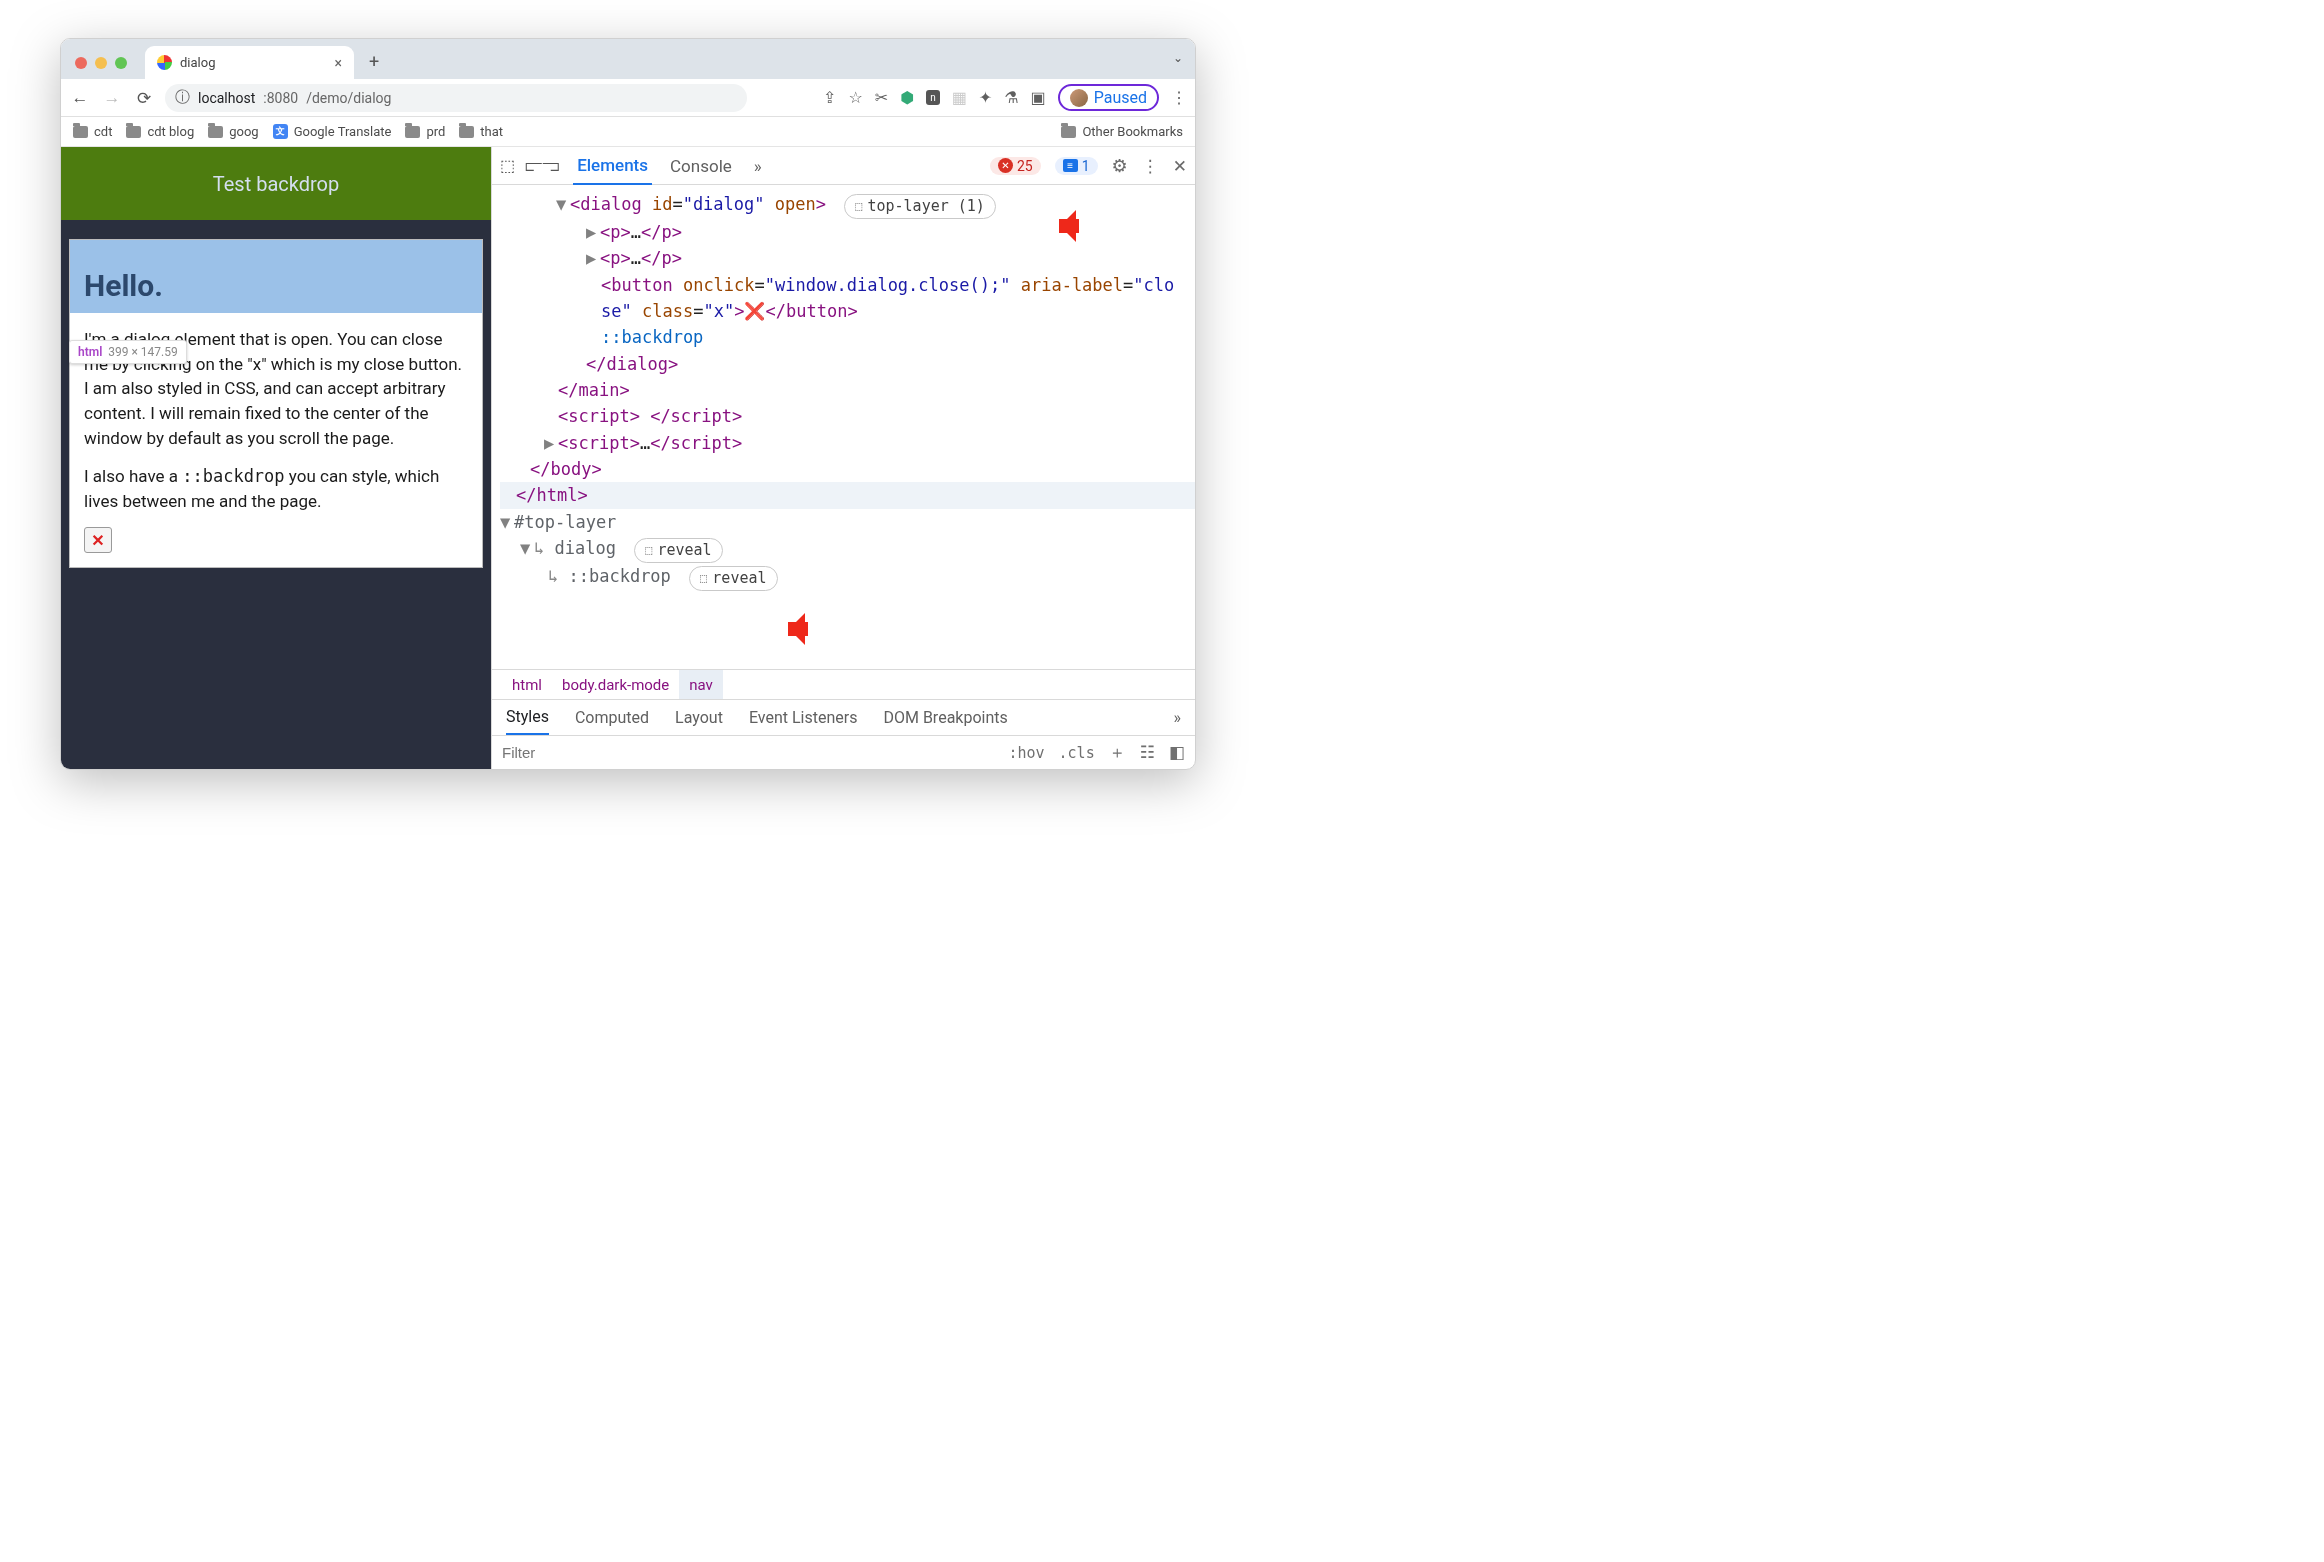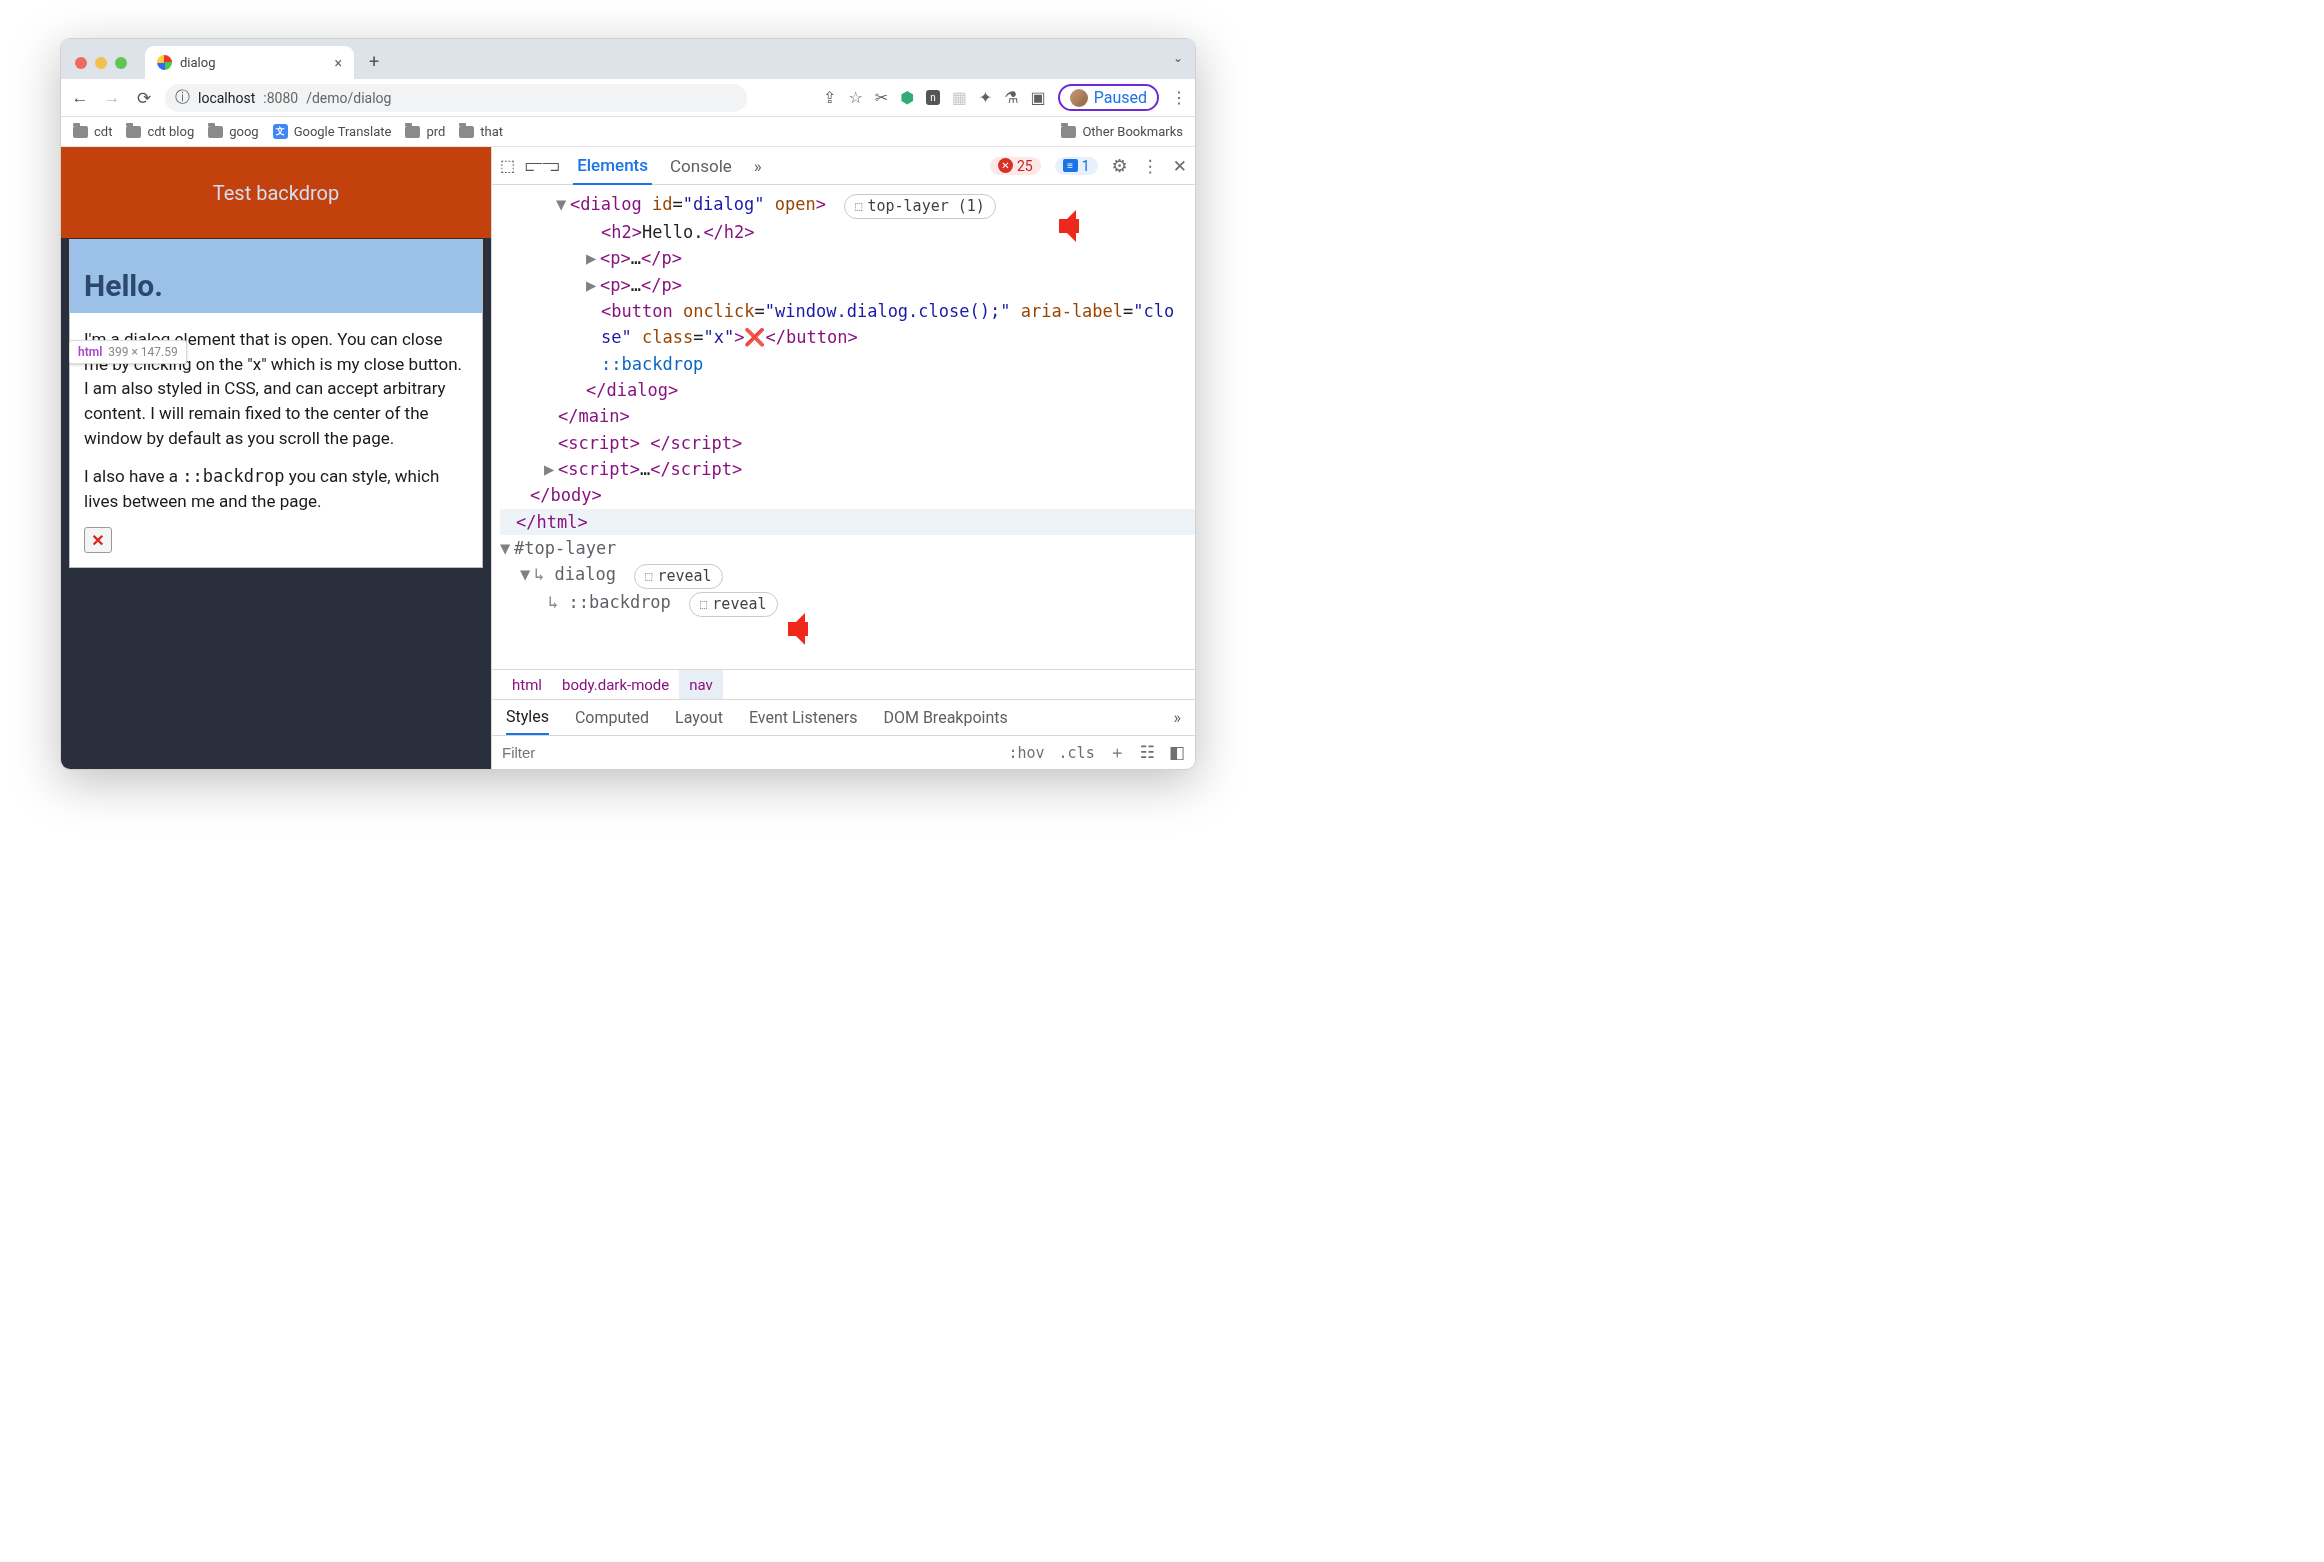--- a/index.html
+++ b/index.html
@@ -38,21 +38,21 @@
 .bmbar{height:30px;background:#fff;border-bottom:1px solid #e5e5e5;display:flex;align-items:center;padding:0 12px;font-size:13px;color:#4d4d4d;gap:14px}
 .bm{display:flex;align-items:center;gap:6px}
 .bm .fld{width:15px;height:12px;background:#8a8a8a;border-radius:2px;position:relative}
 .bm .fld::before{content:"";position:absolute;top:-3px;left:0;width:7px;height:3px;background:#8a8a8a;border-radius:1px 1px 0 0}
 .gt{width:15px;height:15px;background:#4285f4;border-radius:3px;color:#fff;font-size:9px;display:flex;align-items:center;justify-content:center;font-weight:bold}
 .other{margin-left:auto}
 
 .content{flex:1;display:flex;min-height:0}
 
 .page{width:430px;background:#2a2f3e;position:relative;color:#fff;}
-.page .hdr{background:#c2410c;height:91px;display:flex;align-items:center;justify-content:center;font-size:20px;color:#d4def0}
+.page .hdr{background:#4d7c0f;height:73px;display:flex;align-items:center;justify-content:center;font-size:20px;color:#d4def0}
 .dialog{position:absolute;top:92px;left:8px;right:8px;background:#fff;color:#1b1b1b;border:1px solid #bcbcbc}
 .dialog .h2bg{background:#9bc1e8;color:#2c486c;font-weight:700;font-size:30px;padding:28px 14px 10px}
 .tooltip{position:absolute;top:193px;left:8px;background:#fff;border:1px solid #ddd;border-radius:3px;font-size:12px;padding:4px 8px;color:#a946c8;box-shadow:0 1px 3px rgba(0,0,0,.2);display:flex;gap:6px;align-items:center}
 .tooltip .dims{color:#888}
 .dialog p{padding:0 14px;margin:14px 0;font-size:17px;line-height:1.45}
 .dialog .code{font-family:ui-monospace,Menlo,monospace}
 .dialog .xbtn{margin:8px 14px 14px;width:28px;height:26px;border:1px solid #9a9a9a;background:#f4f4f4;border-radius:3px;display:flex;align-items:center;justify-content:center;color:#d22;font-weight:700;font-size:16px}
 
 .dt{flex:1;display:flex;flex-direction:column;border-left:1px solid #d9d9d9;min-width:0}
 .dt-head{height:38px;border-bottom:1px solid #d9d9d9;display:flex;align-items:center;padding:0 8px;gap:14px;color:#555}
@@ -209,21 +209,20 @@
         <span class="kebab">✕</span>
       </div>
 
       <div class="dt-body">
         <div class="ln" style="padding-left:56px"><span class="tog">▼</span><span class="tag">&lt;dialog</span> <span class="attr">id</span>=<span class="val">"dialog"</span> <span class="attr">open</span><span class="tag">&gt;</span>
           <span class="badge">
               <span class="sel">⬚</span>
               <span>top-layer (1)</span>
             </span>
         </div>
-        <div class="ln ind3"><span class="tag">&lt;h2&gt;</span><span>Hello.</span><span class="tag">&lt;/h2&gt;</span></div>
         <div class="ln ind2"><span class="tog">▶</span><span class="tag">&lt;p&gt;</span><span>…</span><span class="tag">&lt;/p&gt;</span></div>
         <div class="ln ind2"><span class="tog">▶</span><span class="tag">&lt;p&gt;</span><span>…</span><span class="tag">&lt;/p&gt;</span></div>
         <div class="ln ind3"><span class="tag">&lt;button</span> <span class="attr">onclick</span>=<span class="val">"window.dialog.close();"</span> <span class="attr">aria-label</span>=<span class="val">"clo</span></div>
         <div class="ln ind3"><span class="val">se"</span> <span class="attr">class</span>=<span class="val">"x"</span><span class="tag">&gt;</span><span style="color:#d00">❌</span><span class="tag">&lt;/button&gt;</span></div>
         <div class="ln ind3"><span class="pseudo">::backdrop</span></div>
         <div class="ln ind2"><span class="tag">&lt;/dialog&gt;</span></div>
         <div class="ln" style="padding-left:58px"><span class="tag">&lt;/main&gt;</span></div>
         <div class="ln" style="padding-left:58px"><span class="tag">&lt;script&gt;</span> <span class="tag">&lt;/script&gt;</span></div>
         <div class="ln" style="padding-left:44px"><span class="tog">▶</span><span class="tag">&lt;script&gt;</span><span>…</span><span class="tag">&lt;/script&gt;</span></div>
         <div class="ln" style="padding-left:30px"><span class="tag">&lt;/body&gt;</span></div>

